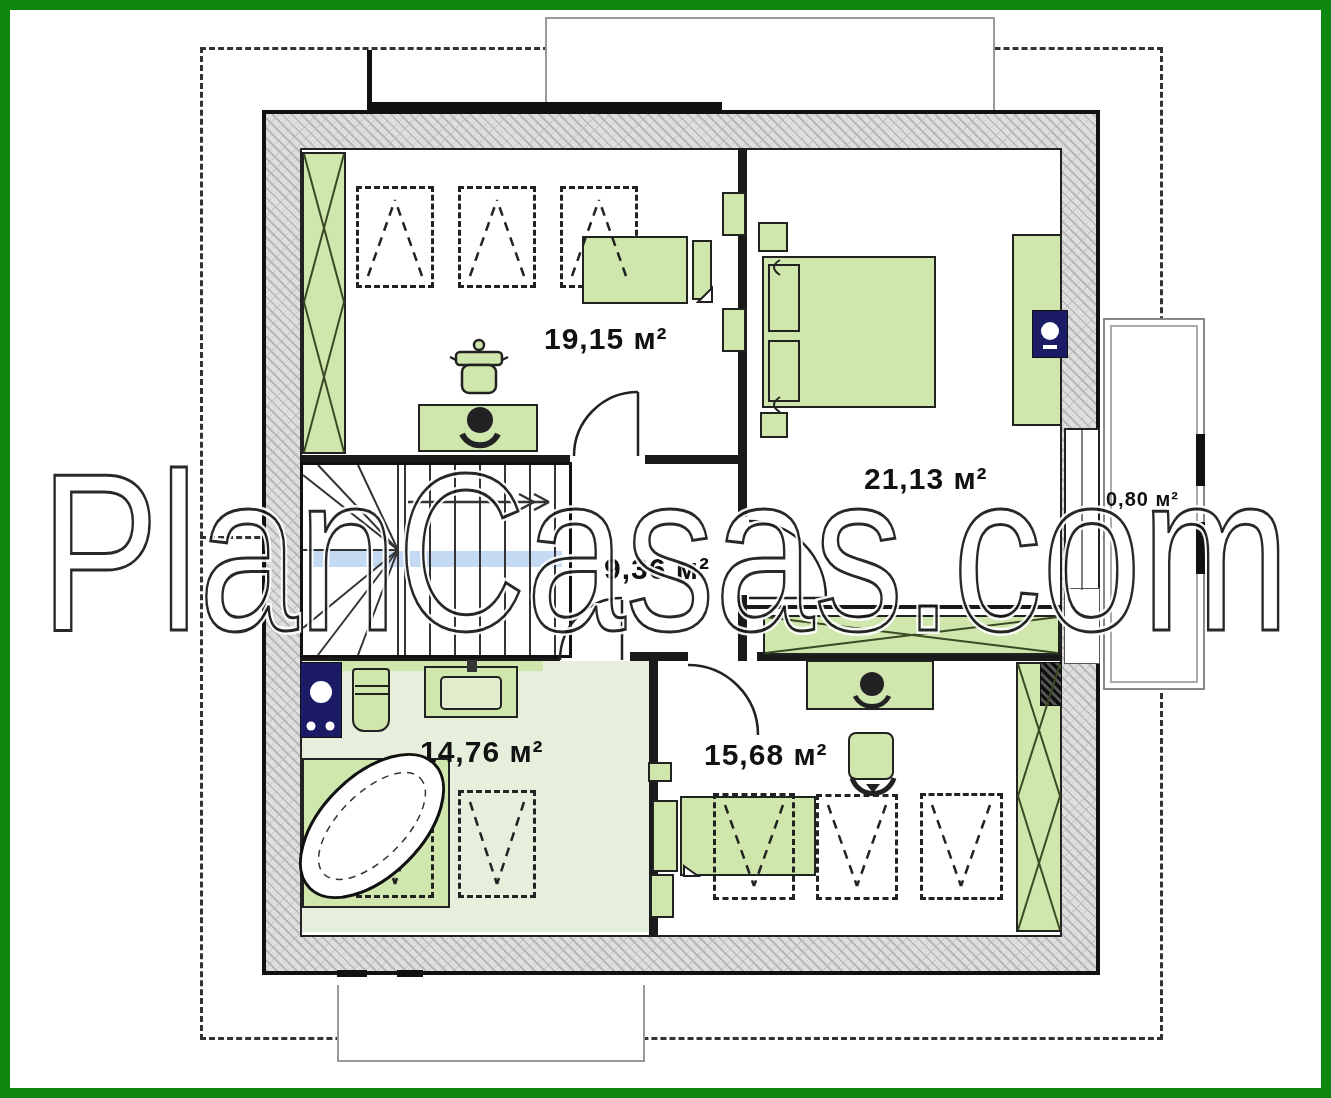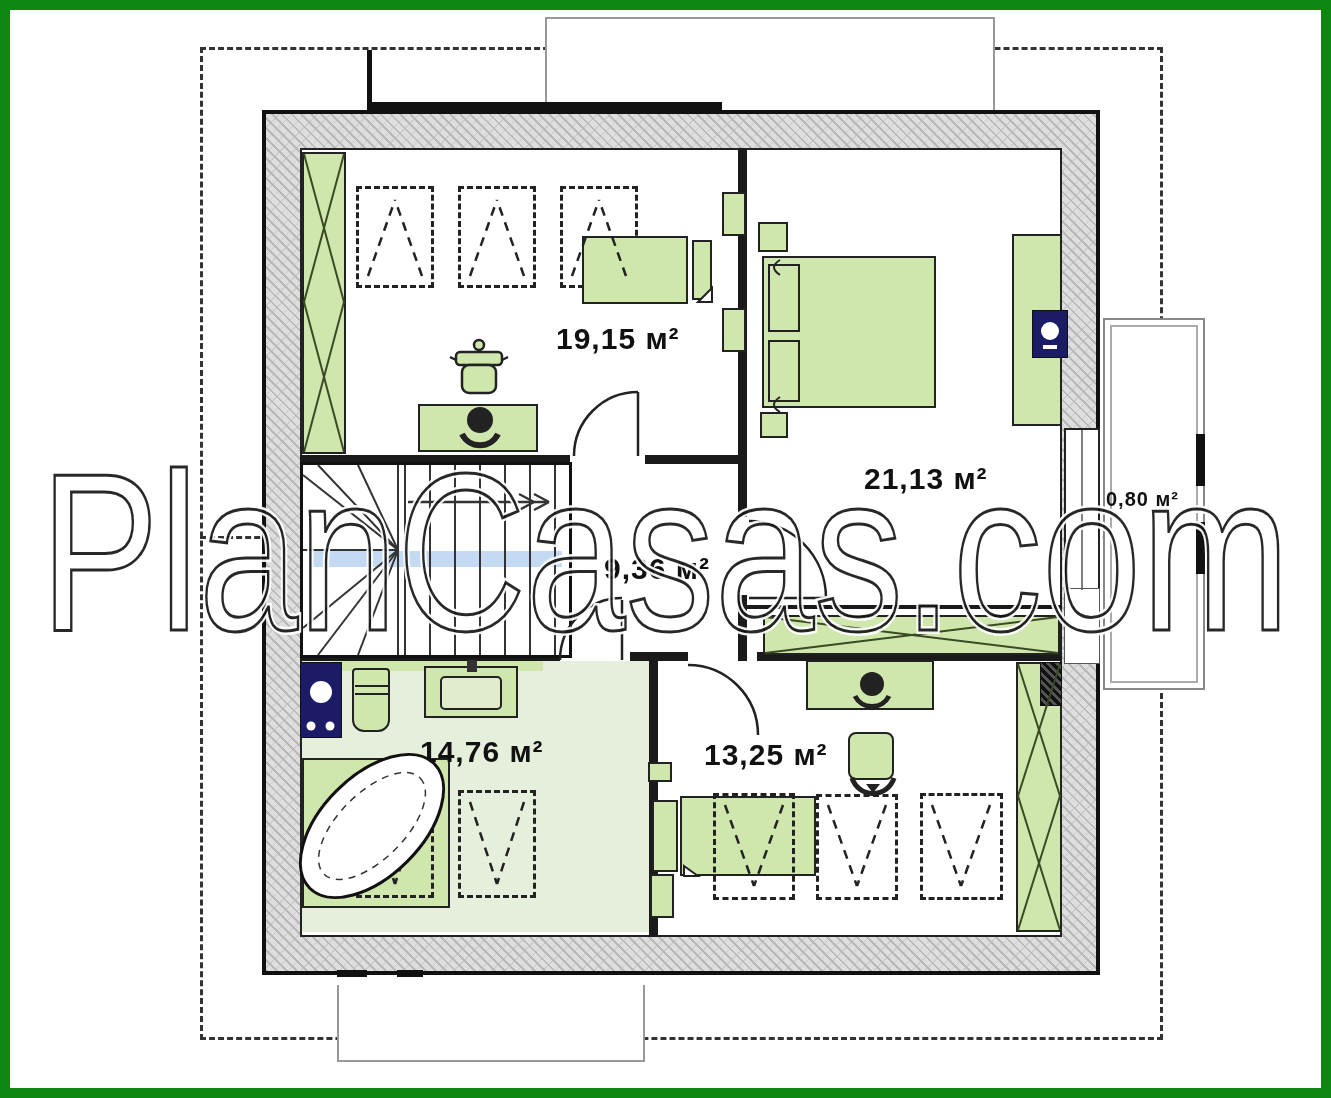--- a/index.html
+++ b/index.html
@@ -90,25 +90,25 @@
   <div class="furn" style="left:680px;top:796px;width:136px;height:80px;"></div>
   <div class="furn" style="left:652px;top:800px;width:26px;height:72px;"></div>
   <div class="furn" style="left:648px;top:762px;width:24px;height:20px;"></div>
   <div class="furn" style="left:650px;top:874px;width:24px;height:44px;"></div>
   <div class="dash-sq" style="left:713px;top:793px;width:82px;height:107px;"></div>
   <div class="dash-sq" style="left:816px;top:794px;width:82px;height:106px;"></div>
   <div class="dash-sq" style="left:920px;top:793px;width:83px;height:107px;"></div>
   <div class="furn" style="left:1016px;top:662px;width:46px;height:270px;"></div>
   <div class="abs" style="left:1040px;top:662px;width:22px;height:44px;background:repeating-linear-gradient(45deg,#111 0 3px,#555 3px 6px);border:1px solid #111;"></div>
 
-  <div class="lbl" style="left:556px;top:322px;">19,15 м²</div>
+  <div class="lbl" style="left:544px;top:322px;">19,15 м²</div>
   <div class="lbl" style="left:864px;top:462px;">21,13 м²</div>
   <div class="lbl" style="left:604px;top:552px;">9,36 м²</div>
   <div class="lbl" style="left:420px;top:735px;">14,76 м²</div>
-  <div class="lbl" style="left:704px;top:738px;">13,25 м²</div>
+  <div class="lbl" style="left:704px;top:738px;">15,68 м²</div>
   <div class="lbl" style="left:1106px;top:488px;font-size:20px;">0,80 м²</div>
 
   <svg id="svg-overlay" width="1331" height="1098" viewBox="0 0 1331 1098">
 
     <g stroke="#333" stroke-width="2" fill="none">
       <rect x="312" y="551" width="250" height="16" fill="#b9d3f0" opacity="0.85" stroke="none"></rect>
       <line x1="405" y1="465" x2="405" y2="655"></line>
         <line x1="430" y1="465" x2="430" y2="655"></line>
       <line x1="455" y1="465" x2="455" y2="655"></line>
         <line x1="480" y1="465" x2="480" y2="655"></line>

